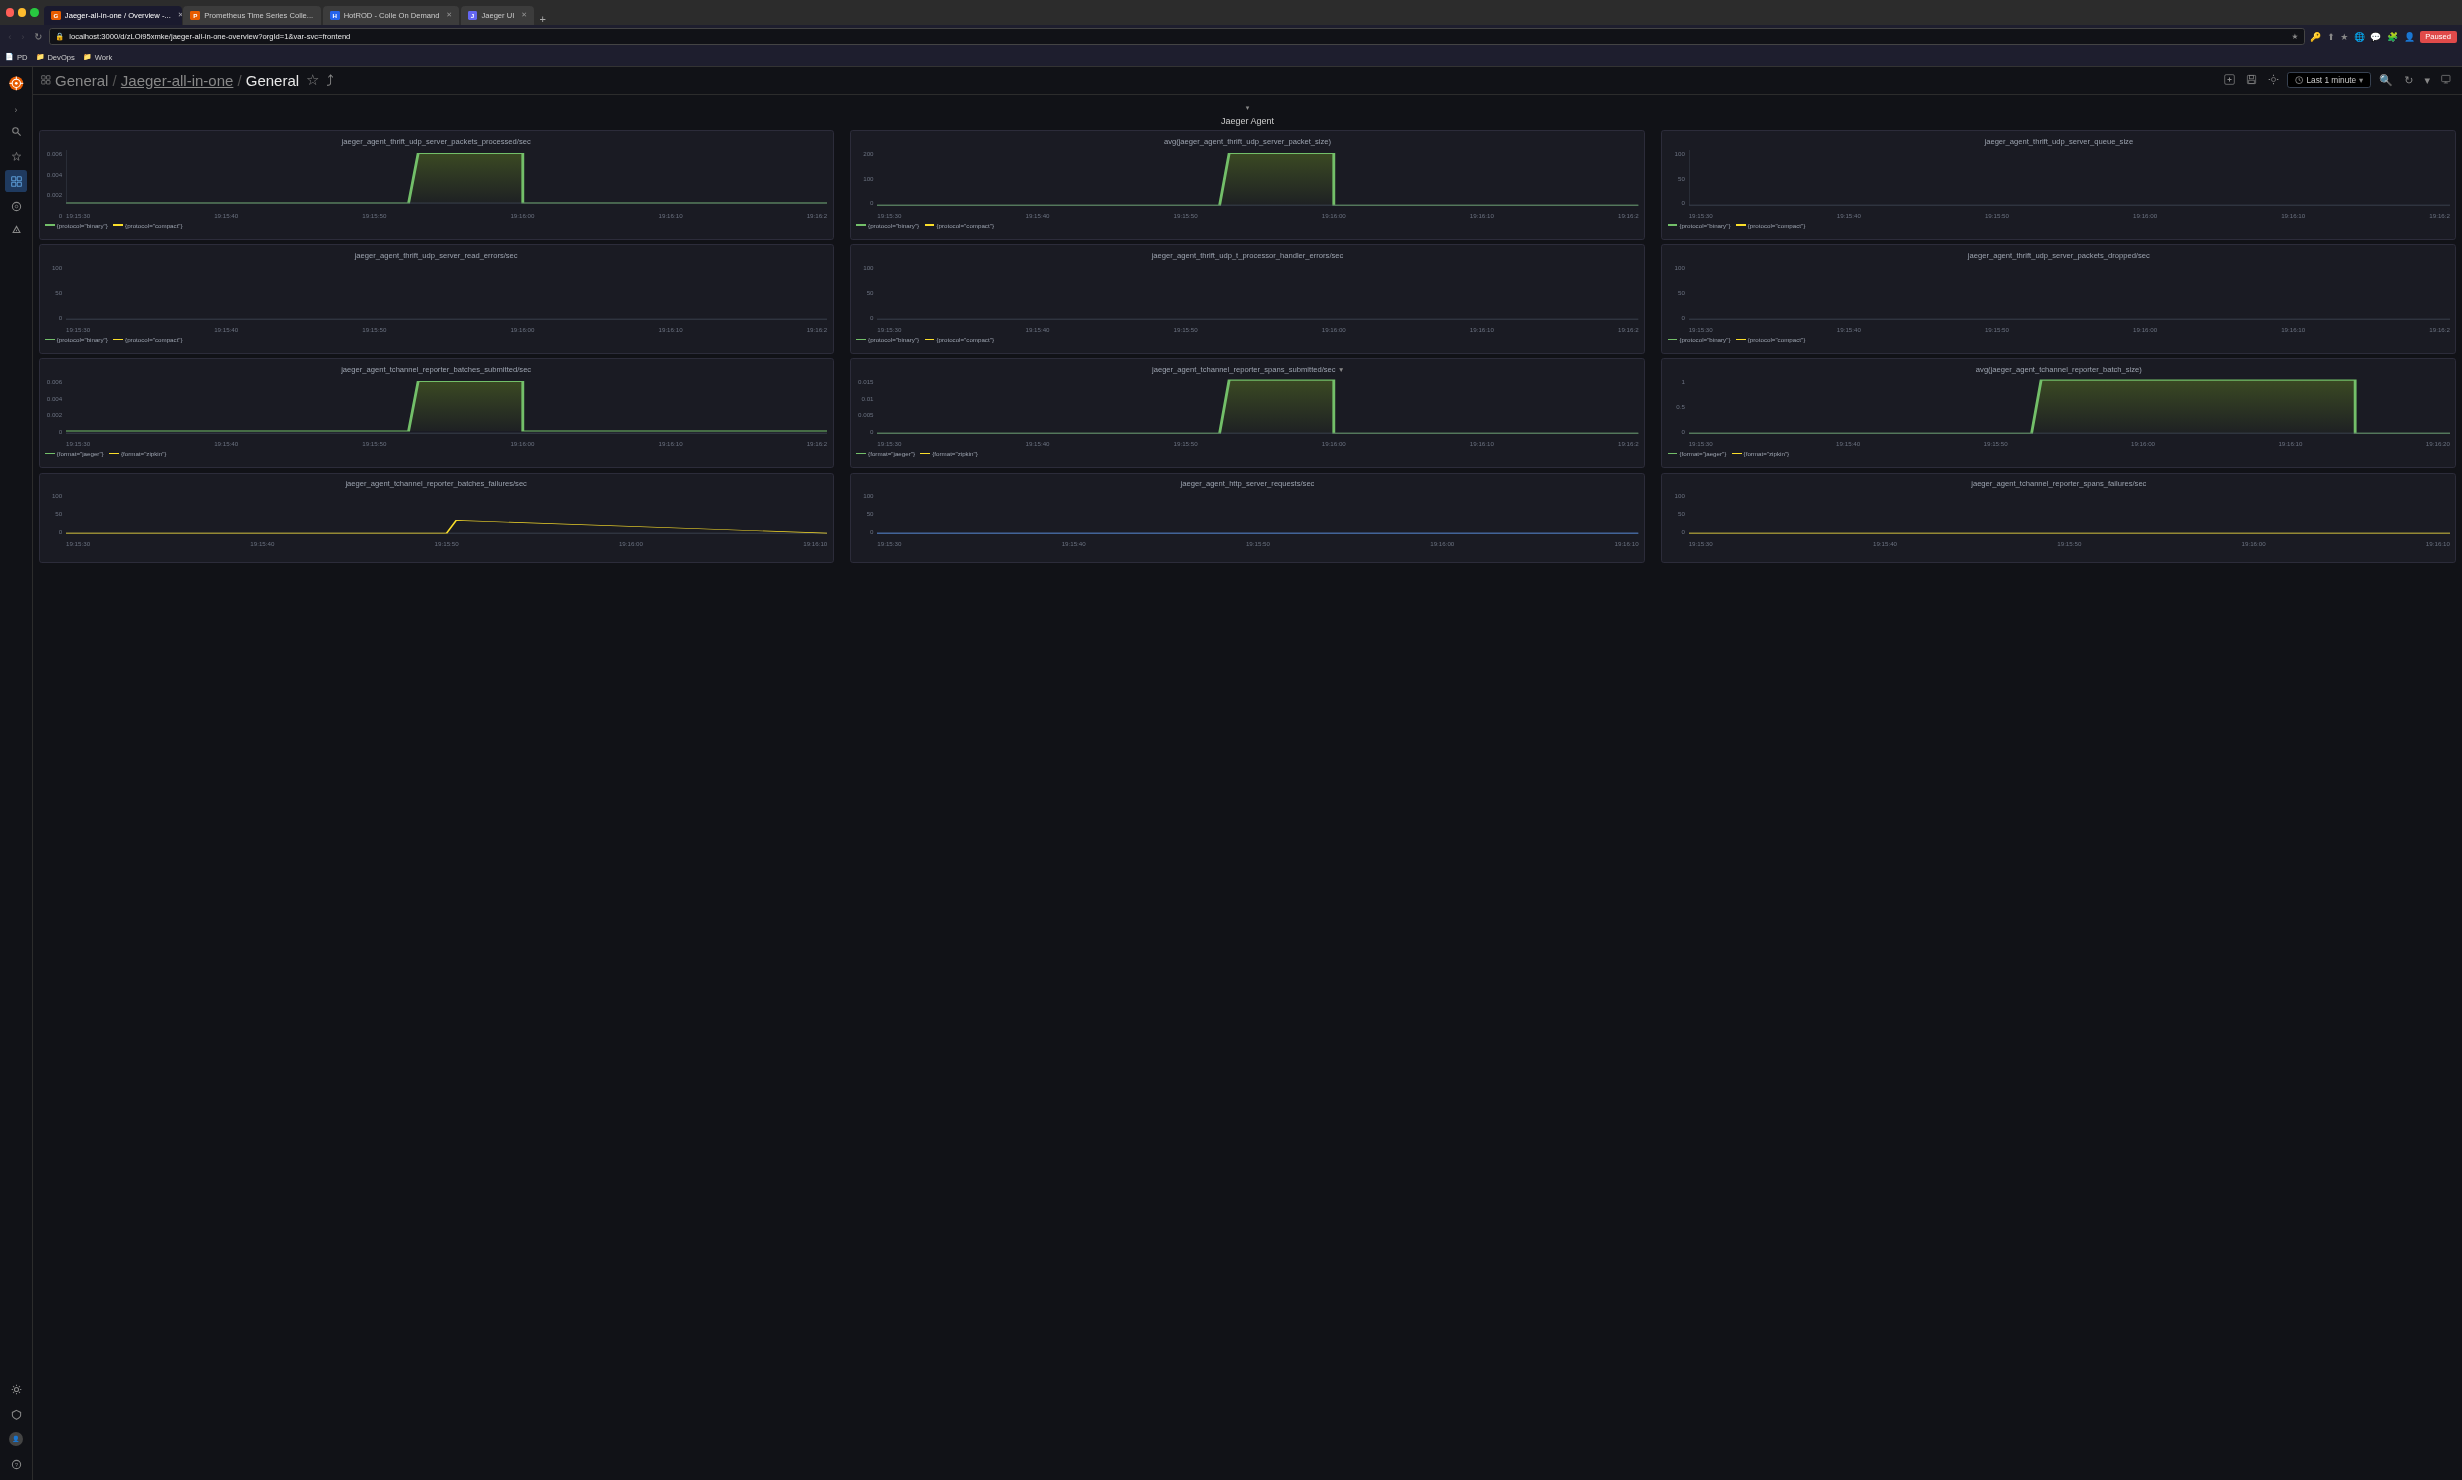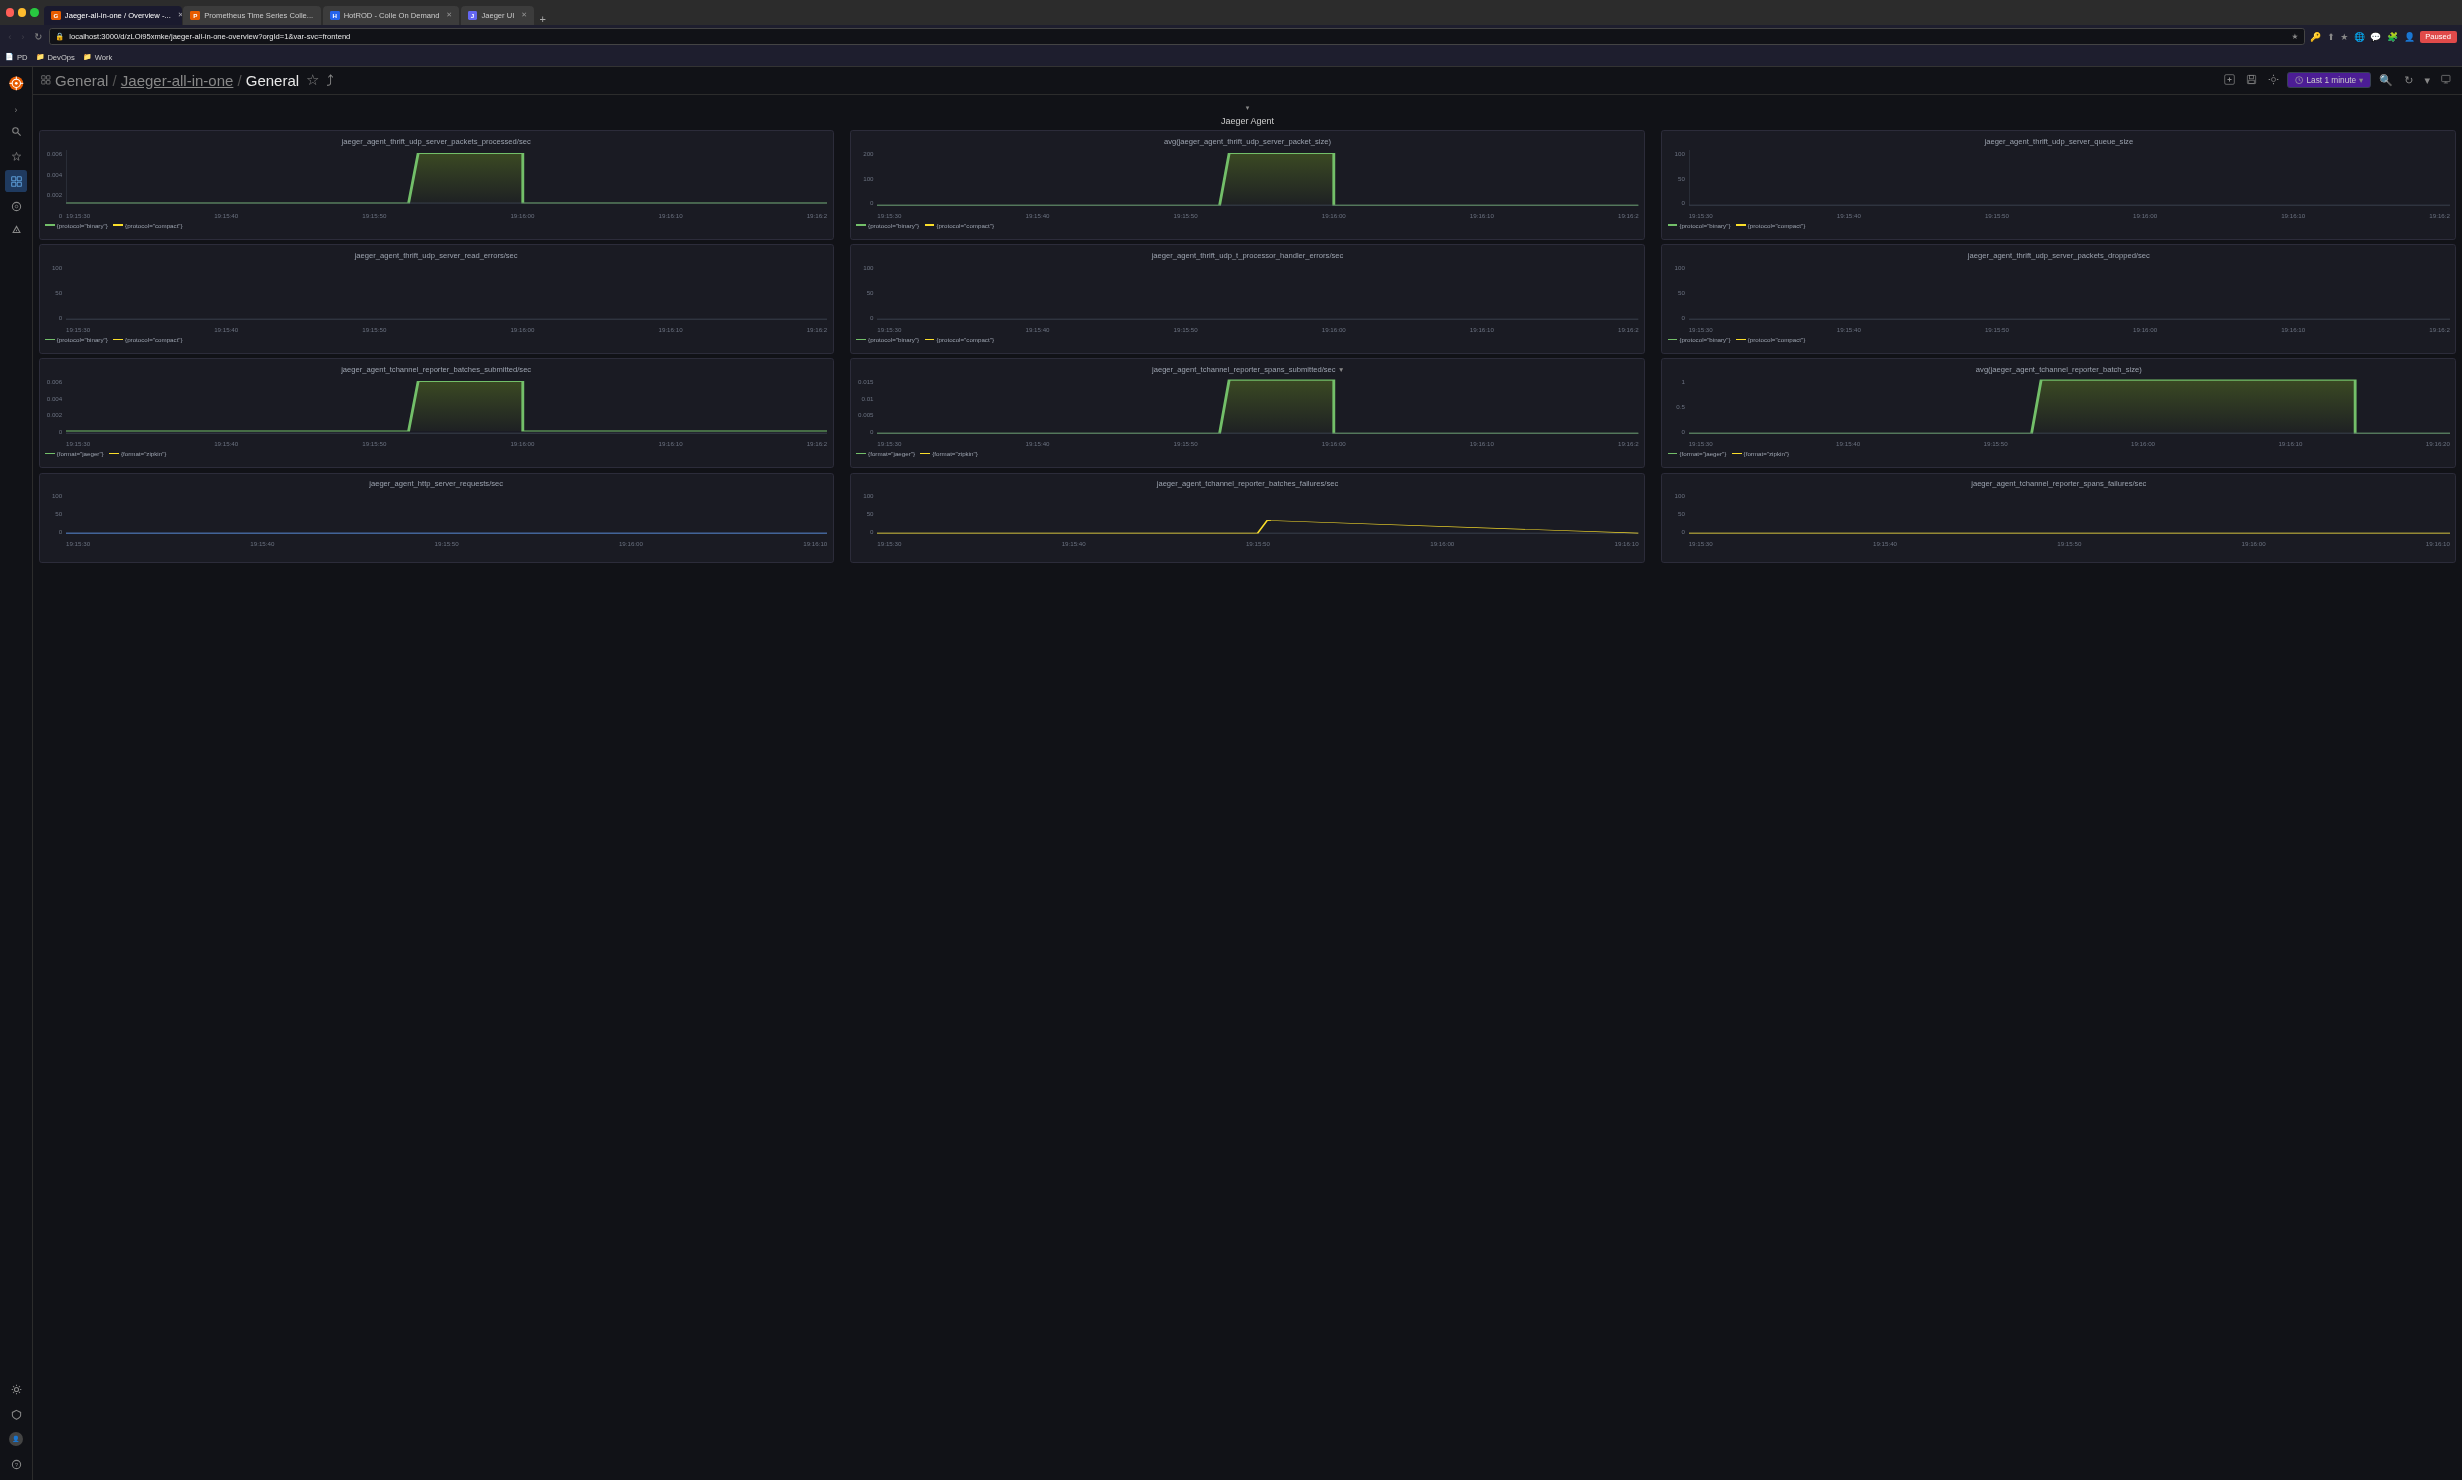--- a/index.html
+++ b/index.html
@@ -45,21 +45,21 @@
     
     .main-content { flex: 1; display: flex; flex-direction: column; overflow: hidden; }
 
     
     .top-bar { background: #111217; height: 28px; display: flex; align-items: center; padding: 0 8.3px; border-bottom: 0.7px solid #2c2c2c; gap: 5.5px; }
     .breadcrumb { display: flex; align-items: center; gap: 4.1px; color: #ccc; font-size: 15px; flex: 1; }
     .breadcrumb-sep { color: #555; }
     .breadcrumb-last { color: #e8e8e8; font-weight: 500; }
     .top-bar-actions { display: flex; align-items: center; gap: 5.5px; }
     .top-bar-btn { background: none; border: none; color: #888; cursor: pointer; font-size: 9.7px; padding: 1.4px 2.8px; }
-    .time-range-btn { background: #4c1d95; border: 0.7px solid #374151; color: #ccc; border-radius: 2.8px; padding: 2.1px 7px; font-size: 8.3px; cursor: pointer; display: flex; align-items: center; gap: 2.8px; }
+    .time-range-btn { background: #000000; border: 0.7px solid #374151; color: #ccc; border-radius: 2.8px; padding: 2.1px 7px; font-size: 8.3px; cursor: pointer; display: flex; align-items: center; gap: 2.8px; }
     .top-bar-icon-btn { background: none; border: none; color: #888; cursor: pointer; font-size: 11px; padding: 2.8px; }
 
     
     .dashboard { flex: 1; overflow-y: auto; background: #111217; padding: 5.5px; }
 
     
     .section-header { display: flex; align-items: center; gap: 4.1px; padding: 4.1px 2.8px; color: #ccc; font-size: 9px; font-weight: 500; cursor: pointer; flex-direction: column; }
     .section-arrow { color: #888; font-size: 7px; }
 
     
@@ -642,20 +642,44 @@
                 <div class="legend-color yellow"></div>
                 <span>{format="zipkin"}</span>
               </div>
           </div>
         </div>
       </div>
 
       <div class="panel-grid">
 
         <div class="panel" style="min-height:90px;">
+          <div class="panel-title">jaeger_agent_tchannel_reporter_batches_failures/sec</div>
+          <div class="chart-area" style="height:55px;">
+            <div style="position:absolute;left:0;top:0;bottom:12.4px;width:19.3px;display:flex;flex-direction:column;justify-content:space-between;font-size:6.2px;color:#6b7280;text-align:right;padding-right:2.1px;">
+              <span>100</span>
+                <span>50</span>
+                <span>0</span>
+            </div>
+            <div style="position:absolute;left:21px;right:0;top:0;bottom:12.4px;">
+              <svg width="100%" height="100%" viewBox="0 0 400 60" preserveAspectRatio="none">
+                <line x1="0" y1="58" x2="400" y2="58" stroke="#4b5563" stroke-width="0.5"></line>
+                <polyline points="0,58 200,58 205,40 400,58" stroke="#fade2a" stroke-width="1" fill="none"></polyline>
+              </svg>
+            </div>
+            <div style="position:absolute;left:21px;right:0;bottom:0;display:flex;justify-content:space-between;font-size:6.2px;color:#6b7280;">
+              <span>19:15:30</span>
+                <span>19:15:40</span>
+                <span>19:15:50</span>
+                <span>19:16:00</span>
+                <span>19:16:10</span>
+            </div>
+          </div>
+        </div>
+
+        <div class="panel" style="min-height:90px;">
           <div class="panel-title">jaeger_agent_http_server_requests/sec</div>
           <div class="chart-area" style="height:55px;">
             <div style="position:absolute;left:0;top:0;bottom:12.4px;width:19.3px;display:flex;flex-direction:column;justify-content:space-between;font-size:6.2px;color:#6b7280;text-align:right;padding-right:2.1px;">
               <span>100</span>
                 <span>50</span>
                 <span>0</span>
             </div>
             <div style="position:absolute;left:21px;right:0;top:0;bottom:12.4px;">
               <svg width="100%" height="100%" viewBox="0 0 400 60" preserveAspectRatio="none">
                 <line x1="0" y1="58" x2="400" y2="58" stroke="#4b5563" stroke-width="0.5"></line>
@@ -666,44 +690,20 @@
               <span>19:15:30</span>
                 <span>19:15:40</span>
                 <span>19:15:50</span>
                 <span>19:16:00</span>
                 <span>19:16:10</span>
             </div>
           </div>
         </div>
 
         <div class="panel" style="min-height:90px;">
-          <div class="panel-title">jaeger_agent_tchannel_reporter_batches_failures/sec</div>
-          <div class="chart-area" style="height:55px;">
-            <div style="position:absolute;left:0;top:0;bottom:12.4px;width:19.3px;display:flex;flex-direction:column;justify-content:space-between;font-size:6.2px;color:#6b7280;text-align:right;padding-right:2.1px;">
-              <span>100</span>
-                <span>50</span>
-                <span>0</span>
-            </div>
-            <div style="position:absolute;left:21px;right:0;top:0;bottom:12.4px;">
-              <svg width="100%" height="100%" viewBox="0 0 400 60" preserveAspectRatio="none">
-                <line x1="0" y1="58" x2="400" y2="58" stroke="#4b5563" stroke-width="0.5"></line>
-                <polyline points="0,58 200,58 205,40 400,58" stroke="#fade2a" stroke-width="1" fill="none"></polyline>
-              </svg>
-            </div>
-            <div style="position:absolute;left:21px;right:0;bottom:0;display:flex;justify-content:space-between;font-size:6.2px;color:#6b7280;">
-              <span>19:15:30</span>
-                <span>19:15:40</span>
-                <span>19:15:50</span>
-                <span>19:16:00</span>
-                <span>19:16:10</span>
-            </div>
-          </div>
-        </div>
-
-        <div class="panel" style="min-height:90px;">
           <div class="panel-title">jaeger_agent_tchannel_reporter_spans_failures/sec</div>
           <div class="chart-area" style="height:55px;">
             <div style="position:absolute;left:0;top:0;bottom:12.4px;width:19.3px;display:flex;flex-direction:column;justify-content:space-between;font-size:6.2px;color:#6b7280;text-align:right;padding-right:2.1px;">
               <span>100</span>
                 <span>50</span>
                 <span>0</span>
             </div>
             <div style="position:absolute;left:21px;right:0;top:0;bottom:12.4px;">
               <svg width="100%" height="100%" viewBox="0 0 400 60" preserveAspectRatio="none">
                 <line x1="0" y1="58" x2="400" y2="58" stroke="#4b5563" stroke-width="0.5"></line>

